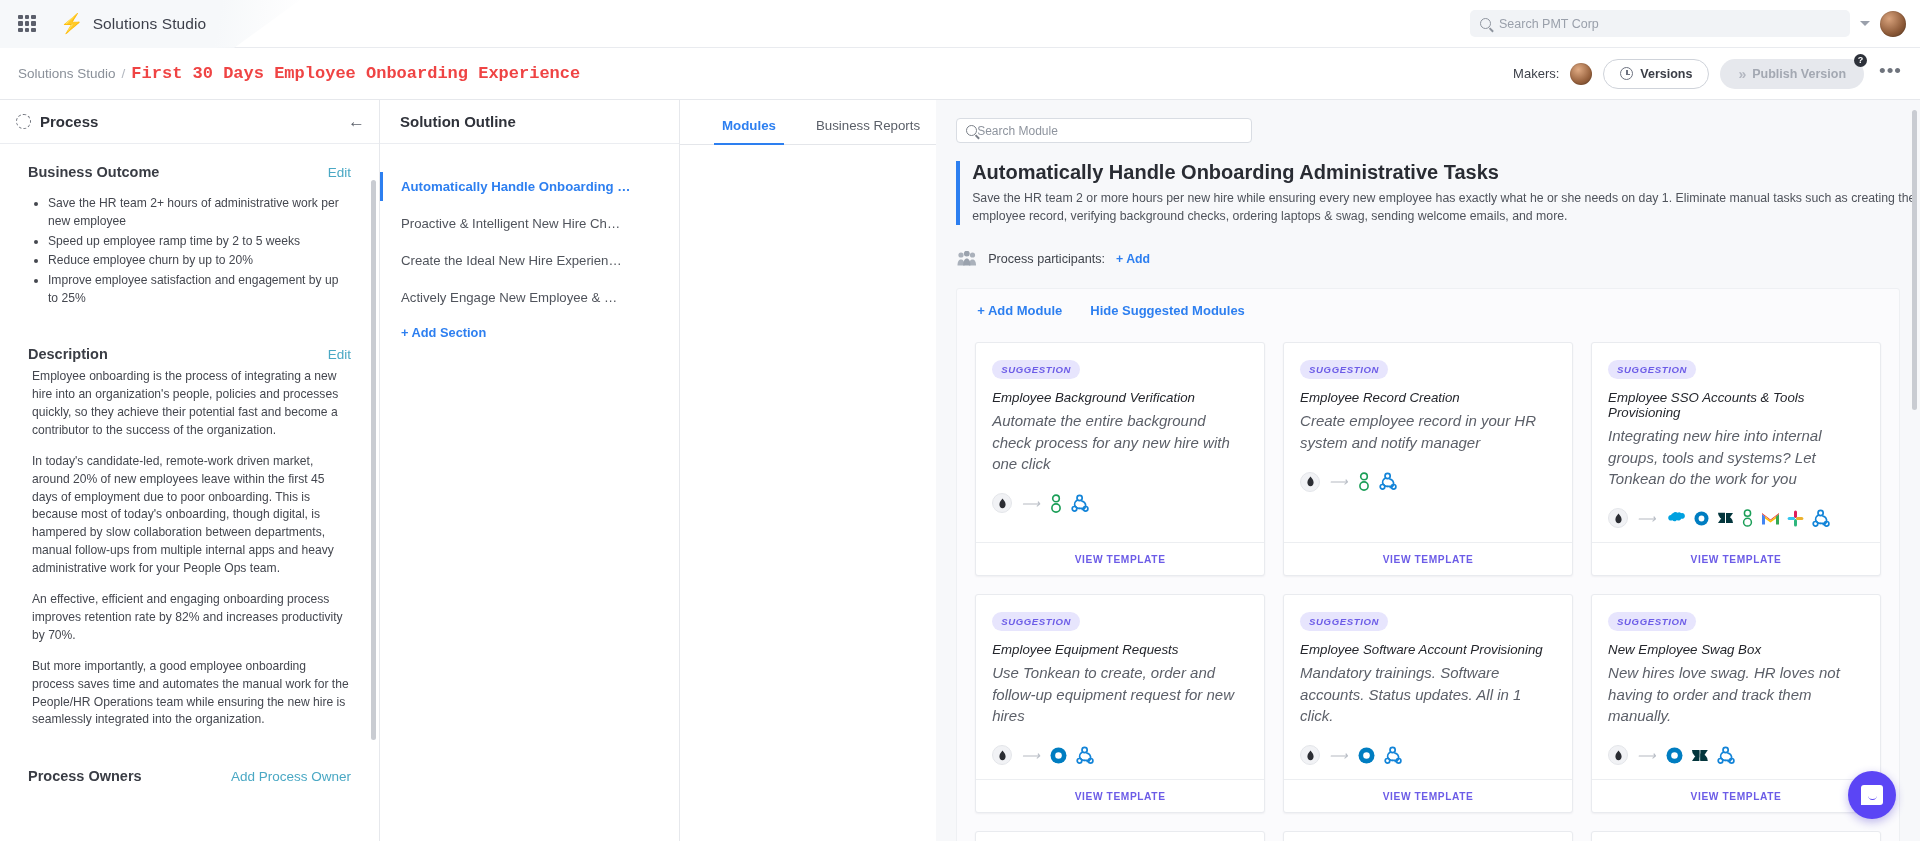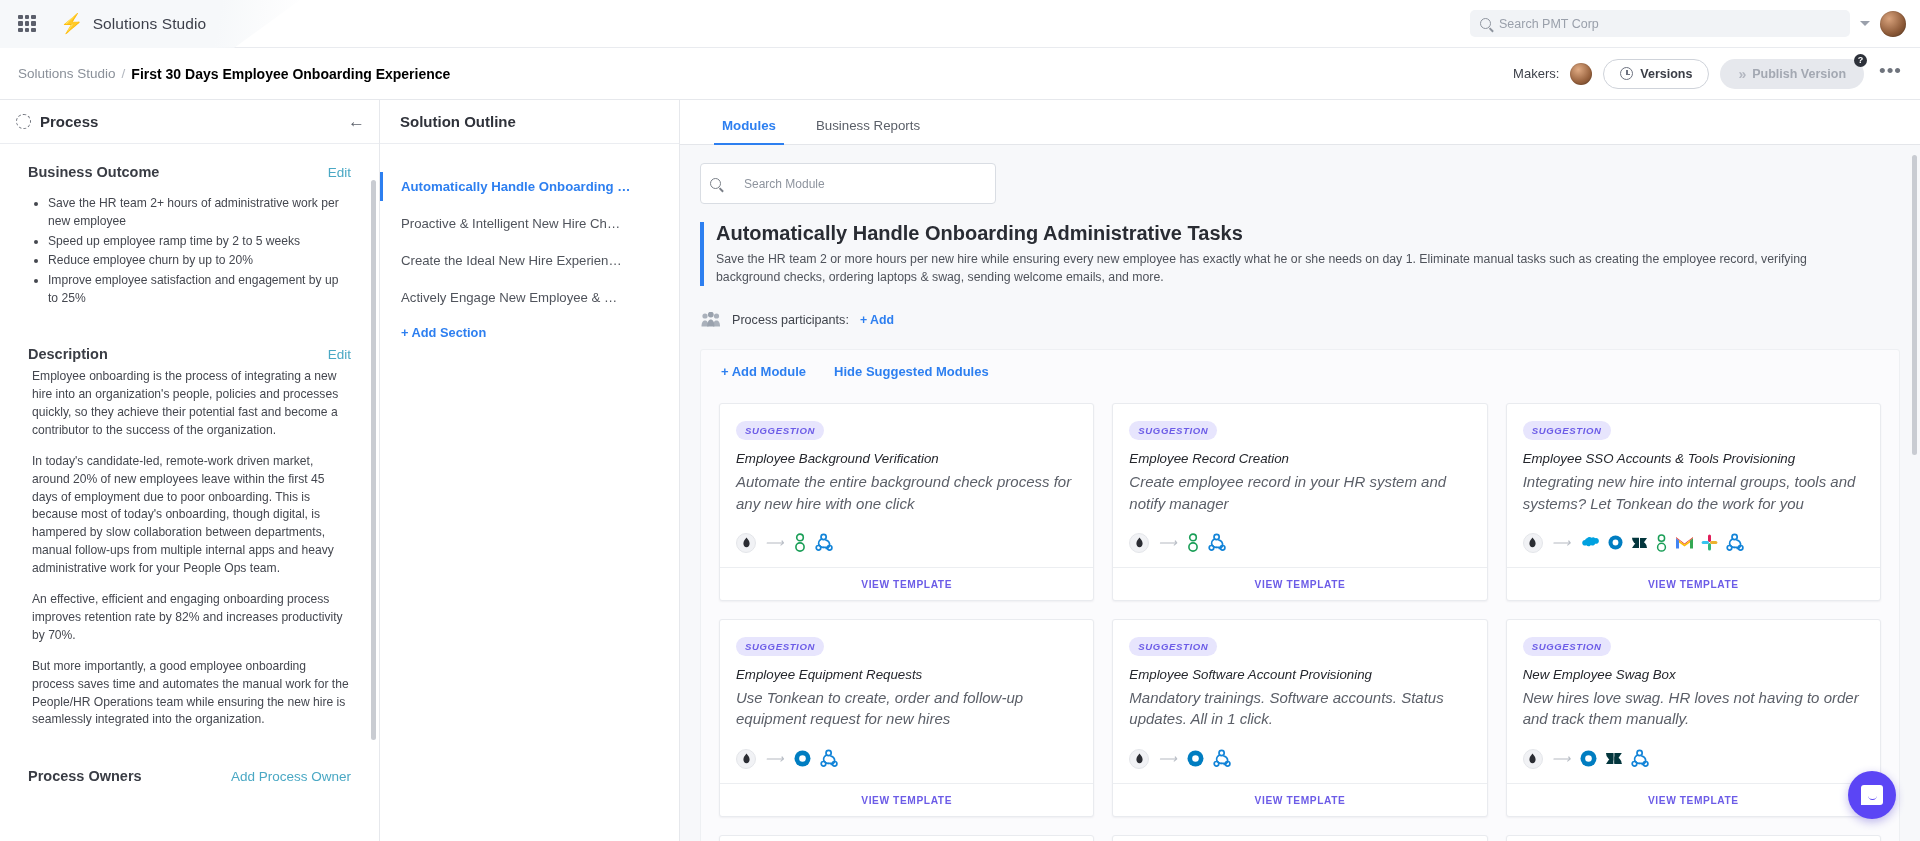--- a/index.html
+++ b/index.html
@@ -38,21 +38,21 @@
     border-top:5px solid #9aa0ab; cursor:pointer;}
   .avatar-top{ width:26px;height:26px;border-radius:50%;
     background:radial-gradient(circle at 35% 30%,#d8a27c,#8d5a38 60%,#53351f);
     box-shadow:inset 0 0 0 1px rgba(0,0,0,.08); cursor:pointer;}
 
   
   .crumbbar{ height:52px; background:#fff; display:flex; align-items:center;
     padding:0 14px 0 18px; border-bottom:1px solid #e6e8ec;}
   .crumb{ font-size:13.5px; color:#8a9099; }
   .crumb-sep{ font-size:13.5px; color:#b2b7bf; margin:0 6px; }
-  .crumb-cur{ font-size:14px; color:#000000; font-weight:bold; }
+  .crumb-cur{ font-size:17px; color:#ef4444; font-weight:bold;font-family:Liberation Mono, monospace; }
   .crumbbar-right{ margin-left:auto; display:flex; align-items:center; gap:11px; }
   .makers-lbl{ font-size:13px; color:#3e424b; }
   .avatar-maker{ width:22px;height:22px;border-radius:50%;
     background:radial-gradient(circle at 38% 30%,#e0ab84,#96603c 62%,#5a3a22);
     box-shadow:inset 0 0 0 1px rgba(0,0,0,.07); cursor:pointer;}
   .btn-versions{
     display:flex;align-items:center;gap:7px; height:30px; padding:0 16px;
     border:1px solid #cfd3da; border-radius:16px; background:#fff;
     font-size:12.5px; font-weight:bold; color:#3a3d46; cursor:pointer;
   }
@@ -101,31 +101,31 @@
   .mpanel-title{ font-size:15px; font-weight:bold; color:#2f323a; }
   .outline-list{ padding-top:24px; }
   .outline-item{ position:relative; padding:11px 22px 11px 21px; font-size:13.2px;
     color:#50545c; cursor:pointer; }
   .outline-item.active{ color:#2d7ff0; font-weight:bold; }
   .outline-item.active:before{ content:""; position:absolute; left:0; top:4px; bottom:4px;
     width:3px; background:#2d7ff0; }
   .add-section{ padding:9px 21px; font-size:12.8px; color:#2d7ff0; font-weight:bold; cursor:pointer;}
 
   
-  .rpanel{ flex:1; background:#fff; display:flex; flex-direction:column; position:relative;
+  .rpanel{ flex:1; background:#fff; display:flex; flex-direction:row; position:relative;
     overflow:hidden;}
   .tabs{ height:45px; display:flex; align-items:flex-end; padding-left:26px; gap:8px;
     border-bottom:1px solid #e4e6ea; background:#fff;}
   .tab{ padding:0 16px 11px 16px; font-size:13.3px; color:#5a5f68; cursor:pointer; position:relative;}
   .tab.active{ color:#2d7ff0; font-weight:bold; }
   .tab.active:after{ content:""; position:absolute; left:8px; right:8px; bottom:-1px; height:2.5px;
     background:#2d7ff0;}
   .rbody{ flex:1; background:#f7f8fa; overflow:hidden; position:relative; }
-  .search-mod{ margin:18px 0 0 20px; width:296px; height:41px; background:#fff;
-    border:1px solid #d9dde3; border-radius:4px; display:flex; align-items:center; gap:23px;
+  .search-mod{ margin:18px 0 0 20px; width:296px; height:25px; background:#fff;
+    border:1px solid #d9dde3; border-radius:4px; display:flex; align-items:center; gap:0;
     padding:0 9px; }
   .search-mod .ph{ font-size:12px; color:#8e949e; }
   .mag{ width:11px;height:11px;border:1.5px solid #8e949e;border-radius:50%;position:relative;flex:0 0 auto;}
   .mag:after{ content:""; position:absolute; right:-4px; bottom:-2.5px; width:5px;height:1.5px;
     background:#8e949e; transform:rotate(45deg);}
   .mag.dark{ border-color:#7a7f88; }
   .mag.dark:after{ background:#7a7f88; }
 
   .mod-block{ margin:18px 0 0 20px; position:relative; padding-left:16px; }
   .mod-block:before{ content:""; position:absolute; left:0; top:0; bottom:0; width:4px;

